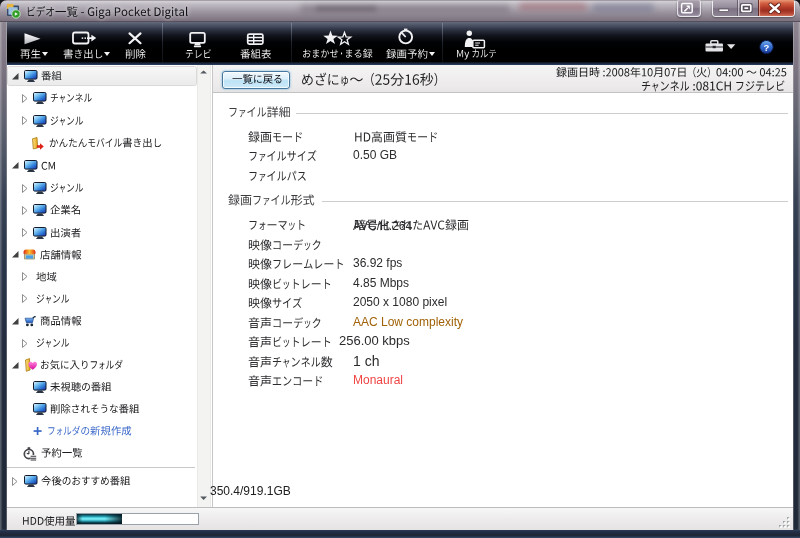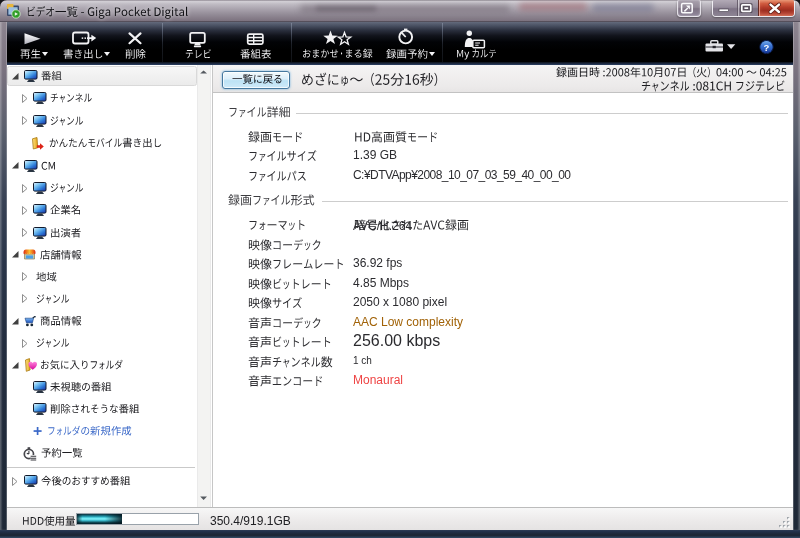--- a/index.html
+++ b/index.html
@@ -202,29 +202,28 @@
     </svg>
     <svg style="position:absolute;left:247px;top:372.0px;" width="78" height="18">
       <path transform="translate(1 13.4)" d="M1.3 -9H10.8V-8.2H1.3ZM0.7 -6.2H11.4V-5.4H0.7ZM2.9 -2.3H9.2V-1.6H2.9ZM2.9 -0.3H9.2V0.5H2.9ZM5.5 -10.1H6.4V-8.5H5.5ZM2.4 -4.3H9.7V0.9H8.8V-3.5H3.3V1H2.4ZM8.2 -8.2 9.2 -8Q9 -7.5 8.7 -7Q8.4 -6.5 8.2 -6.1L7.4 -6.3Q7.5 -6.6 7.7 -6.9Q7.8 -7.3 8 -7.6Q8.1 -7.9 8.2 -8.2ZM3 -8 3.9 -8.2Q4.1 -7.7 4.4 -7.2Q4.6 -6.7 4.6 -6.3L3.7 -6.1Q3.7 -6.5 3.5 -7Q3.3 -7.5 3 -8Z M12.8 -9.1H23.2V-8.3H12.8ZM13.6 -7.1H22.6V-6.3H13.6ZM14.4 -2.8H21.8V-2H14.4ZM14.4 -5.4H22.4V-1.4H21.5V-4.6H14.4ZM13.8 -5.4H14.7V-3.8Q14.7 -3.3 14.7 -2.6Q14.6 -2 14.4 -1.4Q14.2 -0.7 13.9 -0.1Q13.6 0.5 13 1Q13 0.9 12.8 0.8Q12.7 0.7 12.6 0.6Q12.5 0.5 12.3 0.4Q13 -0.2 13.3 -1Q13.6 -1.7 13.7 -2.4Q13.8 -3.2 13.8 -3.8ZM17.5 -10.1H18.4V-6.7H17.5ZM17.5 -5.1H18.4V-2.3H17.5Z M25.5 -8Q25.7 -8 25.9 -8Q26.2 -8 26.3 -8H31.8Q32.1 -8 32.3 -8Q32.5 -8 32.7 -8V-7Q32.5 -7 32.3 -7Q32.1 -7 31.8 -7H26.3Q26.2 -7 25.9 -7Q25.7 -7 25.5 -7ZM28.6 -1V-7.4H29.4V-1ZM24.8 -1.6Q25.1 -1.5 25.3 -1.5Q25.5 -1.5 25.7 -1.5H32.4Q32.6 -1.5 32.8 -1.5Q33 -1.5 33.2 -1.6V-0.5Q33 -0.5 32.8 -0.5Q32.5 -0.5 32.4 -0.5H25.7Q25.5 -0.5 25.3 -0.5Q25.1 -0.5 24.8 -0.5Z M36.4 -8.8Q36.6 -8.6 37 -8.3Q37.3 -7.9 37.7 -7.6Q38.1 -7.2 38.4 -6.9Q38.7 -6.6 38.9 -6.3L38.3 -5.6Q38.1 -5.8 37.8 -6.1Q37.5 -6.5 37.1 -6.8Q36.8 -7.2 36.4 -7.5Q36.1 -7.8 35.8 -8.1ZM35.5 -0.8Q36.4 -0.9 37.1 -1.2Q37.8 -1.5 38.5 -1.8Q39.1 -2.2 39.5 -2.5Q40.3 -3.1 41 -3.8Q41.6 -4.6 42.1 -5.4Q42.6 -6.2 42.9 -6.9L43.4 -5.9Q43 -5.2 42.5 -4.4Q42 -3.6 41.4 -2.9Q40.8 -2.2 40 -1.6Q39.5 -1.3 38.9 -0.9Q38.3 -0.5 37.6 -0.2Q36.9 0 36 0.2Z M45.9 -8.2Q46.1 -8.2 46.4 -8.2Q46.8 -8.2 47 -8.2H52Q52.1 -8.2 52.4 -8.2Q52.6 -8.2 52.7 -8.2Q52.7 -8 52.7 -7.7Q52.7 -7.5 52.7 -7.3V-1.1Q52.7 -0.7 52.7 -0.4Q52.7 -0 52.7 0.1H51.8Q51.8 -0 51.8 -0.3Q51.8 -0.6 51.8 -1V-7.2H47Q46.7 -7.2 46.4 -7.2Q46.1 -7.2 45.9 -7.2ZM45.8 -1.6Q46 -1.6 46.3 -1.6Q46.6 -1.5 46.9 -1.5H52.3V-0.6H46.9Q46.6 -0.6 46.3 -0.5Q46 -0.5 45.8 -0.5Z M55.4 -5.2Q55.5 -5.2 55.8 -5.2Q56 -5.2 56.3 -5.1Q56.6 -5.1 56.9 -5.1Q57.1 -5.1 57.4 -5.1Q57.8 -5.1 58.3 -5.1Q58.8 -5.1 59.4 -5.1Q59.9 -5.1 60.5 -5.1Q61 -5.1 61.5 -5.1Q62 -5.1 62.4 -5.1Q62.8 -5.1 63 -5.1Q63.4 -5.1 63.7 -5.2Q64 -5.2 64.1 -5.2V-4Q64 -4 63.7 -4.1Q63.3 -4.1 63 -4.1Q62.8 -4.1 62.4 -4.1Q62 -4.1 61.5 -4.1Q61 -4.1 60.5 -4.1Q59.9 -4.1 59.4 -4.1Q58.8 -4.1 58.3 -4.1Q57.8 -4.1 57.5 -4.1Q57.1 -4.1 56.9 -4.1Q56.4 -4.1 56 -4.1Q55.6 -4 55.4 -4Z M71.9 -8.6Q72 -8.4 72.2 -8.1Q72.4 -7.8 72.5 -7.5Q72.7 -7.1 72.8 -6.8L72.2 -6.5Q72.1 -6.8 72 -7.1Q71.8 -7.5 71.7 -7.8Q71.5 -8.1 71.3 -8.3ZM73.1 -9.2Q73.2 -9 73.4 -8.7Q73.6 -8.4 73.8 -8.1Q73.9 -7.7 74.1 -7.5L73.5 -7.1Q73.4 -7.4 73.2 -7.8Q73.1 -8.1 72.9 -8.4Q72.7 -8.7 72.6 -8.9ZM68.4 -0.9Q68.4 -1.1 68.4 -1.6Q68.4 -2.1 68.4 -2.8Q68.4 -3.5 68.4 -4.3Q68.4 -5 68.4 -5.8Q68.4 -6.5 68.4 -7.1Q68.4 -7.6 68.4 -7.9Q68.4 -8.1 68.3 -8.5Q68.3 -8.9 68.3 -9.1H69.3Q69.2 -8.9 69.2 -8.5Q69.2 -8.2 69.2 -7.9Q69.2 -7.4 69.2 -6.8Q69.2 -6.1 69.2 -5.4Q69.2 -4.6 69.2 -3.9Q69.2 -3.2 69.2 -2.5Q69.2 -1.9 69.2 -1.5Q69.2 -1 69.2 -0.9Q69.2 -0.7 69.2 -0.5Q69.2 -0.2 69.2 0.1Q69.3 0.3 69.3 0.5H68.3Q68.3 0.2 68.3 -0.2Q68.4 -0.6 68.4 -0.9ZM69 -6Q69.5 -5.8 70.1 -5.6Q70.7 -5.3 71.3 -5Q72 -4.8 72.5 -4.5Q73.1 -4.2 73.5 -3.9L73.2 -2.9Q72.7 -3.2 72.2 -3.5Q71.6 -3.8 71.1 -4.1Q70.5 -4.3 70 -4.5Q69.4 -4.8 69 -4.9Z" fill="#2b2b2f"></path>
     </svg>
     <svg style="position:absolute;left:353px;top:127.5px;" width="87" height="18">
       <path transform="translate(1 13.4)" d="M1.2 0V-8.8H2.3V-5.1H6.4V-8.8H7.5V0H6.4V-4.1H2.3V0Z M9.9 0V-8.8H12.1Q13.5 -8.8 14.4 -8.3Q15.3 -7.8 15.8 -6.8Q16.3 -5.8 16.3 -4.4Q16.3 -3 15.8 -2Q15.3 -1 14.4 -0.5Q13.5 0 12.2 0ZM11 -0.9H12Q13.1 -0.9 13.8 -1.3Q14.5 -1.7 14.8 -2.5Q15.1 -3.3 15.1 -4.4Q15.1 -5.6 14.8 -6.3Q14.5 -7.1 13.8 -7.5Q13.1 -7.9 12 -7.9H11Z M17.8 -8.9H28.2V-8.2H17.8ZM22.5 -10.1H23.4V-8.6H22.5ZM18.3 -4.2H27.2V-3.5H19.2V1H18.3ZM26.8 -4.2H27.7V-0.1Q27.7 0.3 27.6 0.5Q27.5 0.7 27.3 0.8Q27 0.9 26.5 0.9Q26 0.9 25.2 0.9Q25.2 0.7 25.1 0.5Q25 0.3 24.9 0.1Q25.5 0.1 26 0.1Q26.4 0.1 26.6 0.1Q26.7 0.1 26.8 0Q26.8 -0 26.8 -0.1ZM20.7 -2.7H21.5V0.5H20.7ZM21.1 -2.7H25.3V-0.2H21.1V-0.8H24.5V-2H21.1ZM20.6 -6.8V-5.7H25.3V-6.8ZM19.8 -7.5H26.2V-5H19.8Z M30.5 -0.7H39.4V0.2H30.5ZM29.7 -9.3H40.3V-8.4H29.7ZM30 -7.2H30.9V1H30ZM39.1 -7.2H40V0.9H39.1ZM34.5 -9H35.4V-6.7H34.5ZM34.5 -6.8H35.3V-2H34.5ZM32.8 -4.1V-2.5H37.1V-4.1ZM32.8 -6.3V-4.8H37.1V-6.3ZM32.1 -7.1H37.9V-1.7H32.1Z M46 -10.1 46.6 -9.5Q46.1 -9.4 45.5 -9.2Q44.9 -9.1 44.2 -9.1Q43.6 -9 43 -8.9Q42.9 -9.1 42.9 -9.2Q42.8 -9.4 42.7 -9.5Q43.3 -9.6 43.9 -9.7Q44.5 -9.7 45.1 -9.8Q45.6 -9.9 46 -10.1ZM51.2 -10 51.8 -9.5Q51.2 -9.3 50.6 -9.2Q49.9 -9.1 49.2 -9Q48.5 -9 47.9 -8.9Q47.8 -9.1 47.8 -9.2Q47.7 -9.4 47.7 -9.5Q48.3 -9.6 48.9 -9.6Q49.6 -9.7 50.2 -9.8Q50.8 -9.9 51.2 -10ZM42.5 -9.8 43.5 -9.5Q43.5 -9.3 43.3 -9.3V-8.5Q43.3 -8.1 43.2 -7.6Q43.1 -7 42.9 -6.5Q42.6 -5.9 42.1 -5.5Q42.1 -5.6 41.9 -5.7Q41.8 -5.8 41.7 -5.9Q41.6 -6 41.5 -6Q41.9 -6.4 42.1 -6.9Q42.4 -7.3 42.4 -7.7Q42.5 -8.2 42.5 -8.6ZM47.4 -9.7 48.5 -9.5Q48.4 -9.3 48.2 -9.3V-8.6Q48.2 -8.2 48.1 -7.8Q48 -7.3 47.7 -6.8Q47.4 -6.4 46.8 -6Q46.8 -6.1 46.7 -6.2Q46.6 -6.3 46.5 -6.4Q46.4 -6.5 46.3 -6.6Q46.8 -6.9 47 -7.2Q47.2 -7.6 47.3 -8Q47.4 -8.3 47.4 -8.7ZM42.9 -8.3H46.9V-7.6H42.9ZM47.8 -8.3H52.4V-7.6H47.8ZM44.7 -8.1H45.5V-6.1H44.7ZM49.7 -8.1H50.6V-6.1H49.7ZM44 -3.9V-3H50.1V-3.9ZM44 -2.4V-1.6H50.1V-2.4ZM44 -5.3V-4.5H50.1V-5.3ZM43.1 -5.9H51V-1H43.1ZM48 -0.3 48.7 -0.8Q49.4 -0.6 50.1 -0.4Q50.7 -0.1 51.3 0.1Q51.9 0.3 52.4 0.5L51.4 1Q51 0.8 50.4 0.6Q49.9 0.3 49.3 0.1Q48.6 -0.1 48 -0.3ZM45.2 -0.8 46 -0.5Q45.5 -0.2 44.9 0.1Q44.2 0.4 43.6 0.6Q42.9 0.8 42.3 1Q42.2 0.9 42.1 0.8Q42 0.6 41.9 0.5Q41.7 0.4 41.6 0.3Q42.2 0.2 42.9 0Q43.5 -0.2 44.1 -0.4Q44.7 -0.6 45.2 -0.8Z M54.8 -8.5Q55 -8.5 55.2 -8.5Q55.5 -8.5 55.7 -8.5Q55.9 -8.5 56.3 -8.5Q56.6 -8.5 57.1 -8.5Q57.6 -8.5 58.1 -8.5Q58.6 -8.5 59.1 -8.5Q59.6 -8.5 60 -8.5Q60.3 -8.5 60.5 -8.5Q60.8 -8.5 61 -8.5Q61.2 -8.5 61.3 -8.5V-7.6Q61.2 -7.6 61 -7.6Q60.8 -7.6 60.5 -7.6Q60.3 -7.6 59.9 -7.6Q59.6 -7.6 59.1 -7.6Q58.6 -7.6 58 -7.6Q57.5 -7.6 57 -7.6Q56.5 -7.6 56.2 -7.6Q55.8 -7.6 55.7 -7.6Q55.5 -7.6 55.2 -7.6Q55 -7.6 54.8 -7.6ZM57.9 -4.7Q57.9 -4.3 57.9 -3.9Q57.9 -3.5 57.9 -3Q57.9 -2.6 57.9 -2.3Q57.9 -1.9 57.9 -1.7Q57.9 -1.3 58.2 -1Q58.5 -0.8 59.2 -0.8Q59.9 -0.8 60.5 -0.8Q61.2 -0.9 61.8 -0.9L61.8 0.1Q61.4 0.1 60.9 0.1Q60.5 0.1 60 0.2Q59.5 0.2 59.1 0.2Q58.3 0.2 57.9 -0Q57.4 -0.2 57.2 -0.6Q57.1 -1 57.1 -1.4Q57.1 -1.8 57.1 -2.2Q57.1 -2.6 57.1 -3Q57.1 -3.5 57.1 -3.9Q57.1 -4.3 57.1 -4.7Q57.1 -4.8 57.1 -5.2Q57.1 -5.5 57.1 -5.9Q57.1 -6.3 57.1 -6.7Q57.1 -7.1 57.1 -7.4Q57.1 -7.7 57.1 -7.9L57.9 -7.9Q57.9 -7.7 57.9 -7.4Q57.9 -7 57.9 -6.6Q57.9 -6.2 57.9 -5.8Q57.9 -5.4 57.9 -5.1Q57.9 -4.8 57.9 -4.7ZM54.1 -5.1Q54.4 -5.1 54.6 -5.1Q54.9 -5.1 55.1 -5.1Q55.2 -5.1 55.6 -5.1Q56 -5.1 56.5 -5.1Q57 -5.1 57.6 -5.1Q58.2 -5.1 58.8 -5.1Q59.4 -5.1 59.9 -5.1Q60.4 -5.1 60.8 -5.1Q61.1 -5.1 61.3 -5.1Q61.4 -5.1 61.5 -5.1Q61.7 -5.1 61.9 -5.1Q62 -5.1 62.1 -5.1L62.1 -4.1Q62 -4.1 61.7 -4.1Q61.5 -4.1 61.3 -4.1Q61.2 -4.1 60.8 -4.1Q60.4 -4.1 59.9 -4.1Q59.4 -4.1 58.8 -4.1Q58.2 -4.1 57.6 -4.1Q57 -4.1 56.5 -4.1Q56 -4.1 55.6 -4.1Q55.2 -4.1 55.1 -4.1Q54.9 -4.1 54.6 -4.1Q54.4 -4.1 54.1 -4.1Z M64.2 -5.2Q64.4 -5.2 64.6 -5.2Q64.8 -5.2 65.1 -5.1Q65.4 -5.1 65.7 -5.1Q65.9 -5.1 66.3 -5.1Q66.6 -5.1 67.1 -5.1Q67.6 -5.1 68.2 -5.1Q68.7 -5.1 69.3 -5.1Q69.9 -5.1 70.4 -5.1Q70.9 -5.1 71.2 -5.1Q71.6 -5.1 71.8 -5.1Q72.2 -5.1 72.5 -5.2Q72.8 -5.2 73 -5.2V-4Q72.8 -4 72.5 -4.1Q72.2 -4.1 71.8 -4.1Q71.6 -4.1 71.2 -4.1Q70.9 -4.1 70.4 -4.1Q69.9 -4.1 69.3 -4.1Q68.8 -4.1 68.2 -4.1Q67.6 -4.1 67.1 -4.1Q66.6 -4.1 66.3 -4.1Q65.9 -4.1 65.7 -4.1Q65.3 -4.1 64.9 -4.1Q64.4 -4 64.2 -4Z M80.7 -8.6Q80.8 -8.4 81 -8.1Q81.2 -7.8 81.4 -7.5Q81.5 -7.1 81.6 -6.8L81.1 -6.5Q80.9 -6.8 80.8 -7.1Q80.6 -7.5 80.5 -7.8Q80.3 -8.1 80.2 -8.3ZM81.9 -9.2Q82.1 -9 82.2 -8.7Q82.4 -8.4 82.6 -8.1Q82.8 -7.7 82.9 -7.5L82.3 -7.1Q82.2 -7.4 82 -7.8Q81.9 -8.1 81.7 -8.4Q81.6 -8.7 81.4 -8.9ZM77.2 -0.9Q77.2 -1.1 77.2 -1.6Q77.2 -2.1 77.2 -2.8Q77.2 -3.5 77.2 -4.3Q77.2 -5 77.2 -5.8Q77.2 -6.5 77.2 -7.1Q77.2 -7.6 77.2 -7.9Q77.2 -8.1 77.2 -8.5Q77.1 -8.9 77.1 -9.1H78.1Q78.1 -8.9 78 -8.5Q78 -8.2 78 -7.9Q78 -7.4 78 -6.8Q78 -6.1 78 -5.4Q78 -4.6 78 -3.9Q78 -3.2 78 -2.5Q78 -1.9 78 -1.5Q78 -1 78 -0.9Q78 -0.7 78 -0.5Q78 -0.2 78.1 0.1Q78.1 0.3 78.1 0.5H77.1Q77.1 0.2 77.2 -0.2Q77.2 -0.6 77.2 -0.9ZM77.8 -6Q78.3 -5.8 78.9 -5.6Q79.5 -5.3 80.2 -5Q80.8 -4.8 81.3 -4.5Q81.9 -4.2 82.3 -3.9L82 -2.9Q81.5 -3.2 81 -3.5Q80.5 -3.8 79.9 -4.1Q79.3 -4.3 78.8 -4.5Q78.3 -4.8 77.8 -4.9Z" fill="#2b2b2f"></path>
     </svg>
     <svg style="position:absolute;left:353px;top:216.0px;" width="117" height="18">
       <path transform="translate(1 13.4)" d="M4.7 -8.9H11.4V-8.1H4.7ZM4.4 -6H11.6V-5.2H4.4ZM5.9 -2.3H10.2V-1.6H5.9ZM5.9 -0.3H10.3V0.4H5.9ZM7.6 -10H8.4V-8.5H7.6ZM5.8 -7.9 6.5 -8Q6.7 -7.6 6.9 -7.1Q7.1 -6.6 7.2 -6.3L6.3 -6.1Q6.3 -6.4 6.1 -6.9Q6 -7.4 5.8 -7.9ZM9.5 -8 10.4 -7.9Q10.2 -7.4 10 -6.9Q9.8 -6.4 9.7 -6.1L8.9 -6.2Q9 -6.5 9.1 -6.8Q9.2 -7.1 9.3 -7.4Q9.5 -7.8 9.5 -8ZM5.4 -4.2H10.8V0.9H9.9V-3.5H6.2V0.9H5.4ZM1.3 -9.3H4.2V-1.4H1.3V-2.2H3.4V-8.5H1.3ZM1.4 -5.8H3.8V-5H1.4ZM0.9 -9.3H1.7V-0.4H0.9Z M15.1 -8.8V-6.9H21V-8.8ZM14.2 -9.6H21.9V-6.1H14.2ZM12.6 -5.1H23.4V-4.3H12.6ZM15.1 -3.2H21.3V-2.4H15.1ZM20.9 -3.2H21.9Q21.9 -3.2 21.9 -3.2Q21.9 -3.1 21.9 -3Q21.9 -2.9 21.9 -2.8Q21.7 -1.8 21.5 -1.1Q21.4 -0.4 21.2 0Q21 0.4 20.8 0.6Q20.6 0.8 20.4 0.9Q20.1 1 19.8 1Q19.5 1 18.9 1Q18.3 1 17.7 0.9Q17.7 0.7 17.6 0.5Q17.5 0.2 17.4 0.1Q17.8 0.1 18.2 0.1Q18.7 0.1 19 0.1Q19.3 0.2 19.5 0.2Q19.7 0.2 19.8 0.1Q19.9 0.1 20 0Q20.2 -0.1 20.4 -0.5Q20.5 -0.8 20.7 -1.5Q20.8 -2.1 20.9 -3.1ZM15.4 -4.9 16.3 -4.8Q16.2 -4.2 16 -3.7Q15.8 -3.1 15.6 -2.5Q15.4 -2 15.2 -1.6L14.3 -1.7Q14.4 -2.2 14.6 -2.7Q14.8 -3.2 15 -3.8Q15.2 -4.4 15.4 -4.9Z M29.8 -9.8H30.7V-0.9Q30.7 -0.5 30.8 -0.4Q30.9 -0.2 31 -0.1Q31.2 -0.1 31.5 -0.1Q31.7 -0.1 32 -0.1Q32.3 -0.1 32.7 -0.1Q33.1 -0.1 33.4 -0.1Q33.8 -0.1 33.9 -0.1Q34.2 -0.1 34.4 -0.2Q34.6 -0.4 34.6 -0.9Q34.7 -1.4 34.8 -2.3Q34.9 -2.1 35.2 -2Q35.4 -1.9 35.6 -1.9Q35.5 -0.9 35.4 -0.3Q35.2 0.3 34.9 0.5Q34.6 0.8 34 0.8Q33.9 0.8 33.6 0.8Q33.4 0.8 33 0.8Q32.7 0.8 32.4 0.8Q32.1 0.8 31.8 0.8Q31.6 0.8 31.5 0.8Q30.8 0.8 30.5 0.6Q30.1 0.5 30 0.1Q29.8 -0.2 29.8 -0.9ZM34.3 -7.8 35 -7Q34.4 -6.5 33.6 -6Q32.9 -5.6 32.1 -5.1Q31.2 -4.6 30.4 -4.2Q30.4 -4.4 30.3 -4.6Q30.2 -4.8 30.1 -4.9Q30.8 -5.3 31.6 -5.8Q32.4 -6.3 33.1 -6.8Q33.8 -7.3 34.3 -7.8ZM27.8 -9.9 28.6 -9.6Q28.2 -8.6 27.6 -7.5Q27 -6.5 26.3 -5.7Q25.5 -4.8 24.8 -4.1Q24.8 -4.2 24.7 -4.4Q24.6 -4.6 24.4 -4.7Q24.3 -4.9 24.2 -5Q24.9 -5.6 25.6 -6.4Q26.3 -7.1 26.8 -8Q27.4 -8.9 27.8 -9.9ZM26.4 -6.8 27.3 -7.6 27.3 -7.6V0.9H26.4Z M41.8 -8.5Q41.7 -8.7 41.7 -9Q41.6 -9.2 41.5 -9.4L42.4 -9.6Q42.5 -9.2 42.6 -8.8Q42.7 -8.4 42.8 -7.9Q43 -7.5 43.1 -7.1Q43.4 -6.3 43.7 -5.5Q44.1 -4.7 44.5 -4.2Q44.6 -4 44.7 -3.9Q44.8 -3.7 45 -3.6L44.5 -2.9Q44.3 -3 44 -3Q43.7 -3 43.3 -3.1Q42.9 -3.1 42.5 -3.2Q42.1 -3.2 41.8 -3.2L41.9 -4Q42.2 -4 42.6 -4Q42.9 -3.9 43.2 -3.9Q43.5 -3.9 43.7 -3.9Q43.5 -4.2 43.2 -4.7Q43 -5.2 42.7 -5.8Q42.5 -6.3 42.3 -6.9Q42.1 -7.4 42 -7.8Q41.9 -8.2 41.8 -8.5ZM37.7 -7.6Q38.7 -7.5 39.5 -7.4Q40.4 -7.4 41.2 -7.4Q42 -7.4 42.6 -7.5Q43 -7.5 43.5 -7.6Q44 -7.7 44.5 -7.8Q45 -8 45.4 -8.1L45.5 -7.2Q45.1 -7 44.7 -6.9Q44.2 -6.8 43.7 -6.8Q43.3 -6.7 42.9 -6.6Q41.8 -6.5 40.5 -6.5Q39.2 -6.5 37.8 -6.6ZM39.4 -3.7Q39.2 -3.3 39.1 -2.9Q38.9 -2.5 38.9 -2.1Q38.9 -1.2 39.6 -0.8Q40.3 -0.4 41.5 -0.4Q42.4 -0.4 43.1 -0.5Q43.8 -0.6 44.4 -0.7L44.3 0.2Q43.8 0.3 43.1 0.4Q42.4 0.5 41.5 0.5Q40.4 0.5 39.7 0.2Q38.9 -0.1 38.5 -0.6Q38.1 -1.2 38.1 -2Q38.1 -2.5 38.2 -2.9Q38.3 -3.4 38.6 -4Z M57.8 -0.9Q57.4 -0.4 56.8 -0.2Q56.3 0.1 55.8 0.1Q55.2 0.1 54.9 -0.3Q54.5 -0.7 54.5 -1.4Q54.5 -1.9 54.6 -2.5Q54.7 -3.1 54.7 -3.7Q54.8 -4.3 54.9 -4.9Q55 -5.5 55 -5.9Q55 -6.4 54.7 -6.7Q54.5 -6.9 54.1 -6.9Q53.7 -6.9 53.2 -6.6Q52.7 -6.4 52.2 -6Q51.7 -5.6 51.3 -5.1Q50.8 -4.6 50.4 -4L50.4 -5.2Q50.6 -5.5 50.9 -5.8Q51.3 -6.1 51.7 -6.5Q52.1 -6.8 52.5 -7.1Q53 -7.4 53.4 -7.6Q53.9 -7.8 54.3 -7.8Q54.8 -7.8 55.1 -7.6Q55.5 -7.4 55.7 -7Q55.8 -6.7 55.8 -6.2Q55.8 -5.7 55.8 -5.1Q55.7 -4.6 55.6 -3.9Q55.5 -3.3 55.5 -2.7Q55.4 -2.1 55.4 -1.7Q55.4 -1.4 55.5 -1.2Q55.7 -0.9 56 -0.9Q56.4 -0.9 56.8 -1.2Q57.2 -1.5 57.7 -1.9ZM50.4 -6.7Q50.2 -6.6 50 -6.6Q49.7 -6.6 49.4 -6.5Q49 -6.5 48.7 -6.4Q48.3 -6.4 48 -6.3L47.9 -7.3Q48.1 -7.3 48.3 -7.3Q48.4 -7.3 48.6 -7.3Q48.9 -7.3 49.2 -7.4Q49.5 -7.4 49.9 -7.4Q50.3 -7.5 50.6 -7.6Q50.9 -7.6 51.1 -7.7L51.4 -7.3Q51.3 -7.1 51.2 -6.9Q51.1 -6.7 51 -6.5Q50.9 -6.3 50.8 -6.1L50.4 -4.5Q50.2 -4.2 50 -3.7Q49.7 -3.3 49.4 -2.8Q49.1 -2.3 48.8 -1.8Q48.5 -1.4 48.2 -1L47.6 -1.8Q47.8 -2.1 48.1 -2.5Q48.4 -2.9 48.7 -3.3Q49 -3.8 49.3 -4.3Q49.6 -4.7 49.9 -5.1Q50.1 -5.5 50.2 -5.7L50.3 -6.3ZM50.3 -8.6Q50.3 -8.8 50.3 -9.1Q50.3 -9.3 50.2 -9.5L51.3 -9.5Q51.2 -9.3 51.2 -8.7Q51.1 -8.2 51 -7.5Q51 -6.8 50.9 -6.1Q50.9 -5.3 50.8 -4.6Q50.8 -3.8 50.8 -3.2Q50.8 -2.6 50.8 -2.2Q50.8 -1.7 50.8 -1.3Q50.8 -0.8 50.8 -0.3Q50.8 -0.1 50.9 0.1Q50.9 0.3 50.9 0.5H49.9Q49.9 0.3 50 0.1Q50 -0.1 50 -0.2Q50 -0.8 50 -1.3Q50 -1.7 50 -2.2Q50 -2.7 50 -3.3Q50 -3.6 50 -4.1Q50 -4.5 50.1 -5.1Q50.1 -5.6 50.1 -6.2Q50.2 -6.8 50.2 -7.3Q50.2 -7.8 50.3 -8.2Q50.3 -8.5 50.3 -8.6Z M63 -9.4Q62.9 -9.2 62.9 -9Q62.8 -8.7 62.8 -8.5Q62.7 -8.1 62.6 -7.5Q62.5 -6.9 62.4 -6.3Q62.2 -5.7 62.1 -5.1Q61.9 -4.4 61.7 -3.7Q61.5 -2.9 61.3 -2.2Q61 -1.4 60.8 -0.7Q60.6 -0.1 60.4 0.4L59.4 0.1Q59.6 -0.4 59.9 -1Q60.2 -1.7 60.4 -2.4Q60.7 -3.2 60.9 -3.9Q61.1 -4.7 61.2 -5.3Q61.3 -5.7 61.4 -6.2Q61.5 -6.7 61.6 -7.1Q61.7 -7.5 61.8 -7.9Q61.8 -8.3 61.9 -8.5Q61.9 -8.8 61.9 -9.1Q61.9 -9.4 61.9 -9.5ZM60.5 -7.4Q61.1 -7.4 61.8 -7.5Q62.6 -7.6 63.3 -7.7Q64 -7.8 64.7 -8V-7.1Q64 -6.9 63.3 -6.8Q62.5 -6.7 61.8 -6.6Q61.1 -6.5 60.5 -6.5Q60.1 -6.5 59.8 -6.6Q59.5 -6.6 59.2 -6.6L59.2 -7.5Q59.6 -7.5 59.9 -7.5Q60.2 -7.4 60.5 -7.4ZM64 -5.8Q64.5 -5.8 65 -5.9Q65.5 -5.9 66 -5.9Q66.5 -5.9 67 -5.9Q67.5 -5.8 67.9 -5.8L67.9 -4.9Q67.5 -4.9 67 -5Q66.5 -5 66.1 -5Q65.5 -5 65 -5Q64.5 -5 64 -4.9ZM64.2 -2.9Q64.2 -2.6 64.1 -2.3Q64.1 -2 64.1 -1.8Q64.1 -1.6 64.2 -1.4Q64.2 -1.2 64.4 -1Q64.6 -0.9 65 -0.8Q65.4 -0.7 65.9 -0.7Q66.5 -0.7 67 -0.7Q67.6 -0.8 68.1 -0.9L68.1 0.1Q67.6 0.1 67.1 0.2Q66.5 0.2 65.9 0.2Q64.6 0.2 63.9 -0.2Q63.2 -0.7 63.2 -1.5Q63.2 -1.9 63.3 -2.2Q63.3 -2.6 63.4 -3Z M69.2 0 72.1 -8.8H73.4L76.4 0H75.2L73.7 -4.9Q73.4 -5.7 73.2 -6.4Q73 -7.1 72.8 -7.9H72.7Q72.5 -7.1 72.3 -6.4Q72.1 -5.7 71.8 -4.9L70.3 0ZM70.7 -2.7V-3.6H74.8V-2.7Z M79.2 0 76.4 -8.8H77.6L79 -4Q79.2 -3.3 79.4 -2.6Q79.6 -1.9 79.9 -1.1H79.9Q80.2 -1.9 80.3 -2.6Q80.5 -3.3 80.8 -4L82.2 -8.8H83.3L80.5 0Z M87.8 0.2Q87 0.2 86.3 -0.1Q85.6 -0.5 85.1 -1Q84.6 -1.6 84.3 -2.5Q84 -3.3 84 -4.4Q84 -5.5 84.3 -6.3Q84.6 -7.1 85.1 -7.7Q85.6 -8.3 86.4 -8.6Q87.1 -9 87.9 -9Q88.7 -9 89.3 -8.6Q89.9 -8.3 90.3 -7.9L89.7 -7.2Q89.4 -7.5 88.9 -7.8Q88.5 -8 87.9 -8Q87.1 -8 86.5 -7.6Q85.8 -7.1 85.5 -6.3Q85.2 -5.5 85.2 -4.4Q85.2 -3.3 85.5 -2.5Q85.8 -1.7 86.4 -1.3Q87.1 -0.8 87.9 -0.8Q88.5 -0.8 89 -1.1Q89.5 -1.3 89.9 -1.8L90.5 -1.1Q90 -0.5 89.4 -0.2Q88.7 0.2 87.8 0.2Z M101.7 -4.8 102.4 -4.4Q102 -3.9 101.6 -3.5Q101.2 -3 100.9 -2.7L100.3 -3.1Q100.5 -3.3 100.8 -3.6Q101 -3.9 101.3 -4.2Q101.5 -4.6 101.7 -4.8ZM96.3 -4.2 96.9 -4.6Q97.3 -4.3 97.7 -3.8Q98.1 -3.4 98.3 -3L97.6 -2.6Q97.4 -2.9 97.1 -3.4Q96.7 -3.9 96.3 -4.2ZM96.7 -9.6H101.5V-5.6H100.7V-8.8H96.7ZM96.9 -7.8H101.1V-7.1H96.9ZM96.1 -6H102.5V-5.2H96.1ZM98.8 -5.7H99.6V0Q99.6 0.3 99.5 0.5Q99.5 0.7 99.2 0.8Q99 0.9 98.7 0.9Q98.3 1 97.8 1Q97.8 0.8 97.8 0.6Q97.7 0.3 97.6 0.2Q97.9 0.2 98.2 0.2Q98.5 0.2 98.6 0.2Q98.7 0.2 98.7 0.1Q98.8 0.1 98.8 -0ZM95.8 -0.6Q96.3 -0.9 96.9 -1.3Q97.6 -1.8 98.3 -2.2L98.5 -1.5Q98 -1.1 97.4 -0.7Q96.8 -0.2 96.2 0.1ZM99.6 -5.1Q99.7 -4.5 100 -3.9Q100.2 -3.2 100.6 -2.6Q101 -1.9 101.5 -1.4Q102 -0.9 102.7 -0.5Q102.6 -0.4 102.5 -0.3Q102.4 -0.2 102.3 -0Q102.2 0.1 102.1 0.2Q101.4 -0.2 100.9 -0.8Q100.4 -1.3 100 -2Q99.7 -2.7 99.4 -3.3Q99.2 -4 99.1 -4.5ZM92.3 -7.1H95.7V-6.3H92.3ZM91.6 -5.1H96V-4.3H91.6ZM91.9 -3.5 92.5 -3.6Q92.7 -3.1 92.8 -2.4Q93 -1.8 93 -1.4L92.3 -1.2Q92.3 -1.7 92.2 -2.3Q92.1 -2.9 91.9 -3.5ZM91.5 -0.2Q92.1 -0.3 92.8 -0.5Q93.5 -0.6 94.3 -0.8Q95.2 -0.9 96 -1.1L96 -0.3Q94.9 -0.1 93.7 0.2Q92.6 0.4 91.7 0.6ZM95.2 -3.7 95.9 -3.6Q95.8 -3 95.6 -2.4Q95.5 -1.8 95.3 -1.4L94.7 -1.6Q94.8 -1.9 94.9 -2.2Q95 -2.6 95.1 -3Q95.2 -3.4 95.2 -3.7ZM93.5 -6.8H94.3V-0.3L93.5 -0.2ZM93.5 -10.1H93.9V-9.9H94.2V-9.7Q93.9 -9 93.3 -8.1Q92.7 -7.2 91.8 -6.4Q91.7 -6.5 91.6 -6.6Q91.5 -6.7 91.4 -6.8Q91.3 -6.9 91.2 -7Q91.8 -7.4 92.2 -8Q92.6 -8.5 92.9 -9.1Q93.3 -9.6 93.5 -10.1ZM93.6 -10.1H94.3Q94.6 -9.8 95 -9.4Q95.4 -9 95.7 -8.6Q96.1 -8.2 96.3 -7.9L95.7 -7.2Q95.5 -7.5 95.2 -7.9Q94.9 -8.3 94.5 -8.7Q94.1 -9.1 93.8 -9.4H93.6Z M104.5 -0.7H113.4V0.2H104.5ZM103.7 -9.3H114.3V-8.4H103.7ZM104 -7.2H104.9V1H104ZM113.1 -7.2H113.9V0.9H113.1ZM108.5 -9H109.4V-6.7H108.5ZM108.5 -6.8H109.3V-2H108.5ZM106.8 -4.1V-2.5H111V-4.1ZM106.8 -6.3V-4.8H111V-6.3ZM106 -7.1H111.8V-1.7H106Z" fill="#2b2b2f"></path>
     </svg>
-    <div class="abs" style="left:353px;top:149.4px;font-size:12px;line-height:12px;color:#2b2b2f;white-space:pre">1.39 GB</div>
-    <div class="abs" style="left:353px;top:168.9px;font-size:12px;line-height:12px;color:#2b2b2f;letter-spacing:-0.55px;white-space:pre">C:¥DTVApp¥2008_10_07_03_59_40_00_00</div>
+    <div class="abs" style="left:353px;top:149.4px;font-size:12px;line-height:12px;color:#2b2b2f;white-space:pre">0.50 GB</div>
     <div class="abs" style="left:353px;top:220px;font-size:12px;line-height:12px;color:#2b2b2f;white-space:pre">AVC/H.264</div>
     <div class="abs" style="left:353px;top:257.4px;font-size:12px;line-height:12px;color:#2b2b2f;white-space:pre">36.92 fps</div>
     <div class="abs" style="left:353px;top:276.9px;font-size:12px;line-height:12px;color:#2b2b2f;white-space:pre">4.85 Mbps</div>
     <div class="abs" style="left:353px;top:296.4px;font-size:12px;line-height:12px;color:#2b2b2f;white-space:pre">2050 x 1080 pixel</div>
     <div class="abs" style="left:353px;top:315.9px;font-size:12px;line-height:12px;color:#a16207;white-space:pre">AAC Low complexity</div>
-    <div class="abs" style="left:353px;top:335.4px;font-size:16px;line-height:12px;color:#2b2b2f;white-space:pre">256.00 kbps</div>
-    <div class="abs" style="left:353px;top:354.9px;font-size:10px;line-height:12px;color:#2b2b2f;white-space:pre">1 ch</div>
+    <div class="abs" style="left:339px;top:335.4px;font-size:13px;line-height:12px;color:#2b2b2f;white-space:pre">256.00 kbps</div>
+    <div class="abs" style="left:353px;top:354.9px;font-size:14px;line-height:12px;color:#2b2b2f;white-space:pre">1 ch</div>
     <div class="abs" style="left:353px;top:374.4px;font-size:12px;line-height:12px;color:#ef4444;white-space:pre">Monaural</div>
     <svg width="0" height="0" style="position:absolute">
       <defs>
 <linearGradient id="mg" x1="0" y1="0" x2="1" y2="1">
  <stop offset="0" stop-color="#eaf9ff"></stop>
           <stop offset="0.35" stop-color="#74c0f2"></stop>
  <stop offset="0.65" stop-color="#2e7cd8"></stop>
           <stop offset="1" stop-color="#1c2ca0"></stop>
         </linearGradient>
 <linearGradient id="cartg" x1="0" y1="0" x2="0" y2="1">
@@ -428,21 +427,21 @@
     <div class="abs" style="left:0px;top:507px;width:800px;height:23px;border-top:1px solid #bcbcbc;
 background:linear-gradient(#f7f7f7,#eceaea 55%,#e4e2e2)"></div>
     <svg style="position:absolute;left:21px;top:513.1px;" width="64" height="16">
       <path transform="translate(1 11.8)" d="M1.1 0V-7.7H2V-4.5H5.6V-7.7H6.6V0H5.6V-3.6H2V0Z M8.7 0V-7.7H10.6Q11.8 -7.7 12.6 -7.3Q13.4 -6.8 13.8 -6Q14.2 -5.1 14.2 -3.9Q14.2 -2.7 13.8 -1.8Q13.4 -0.9 12.6 -0.5Q11.8 0 10.7 0ZM9.7 -0.8H10.5Q11.4 -0.8 12 -1.2Q12.7 -1.5 13 -2.2Q13.2 -2.9 13.2 -3.9Q13.2 -4.9 13 -5.5Q12.7 -6.2 12 -6.6Q11.4 -6.9 10.5 -6.9H9.7Z M15.9 0V-7.7H17.8Q19 -7.7 19.8 -7.3Q20.6 -6.8 21.1 -6Q21.5 -5.1 21.5 -3.9Q21.5 -2.7 21.1 -1.8Q20.6 -0.9 19.8 -0.5Q19 0 17.9 0ZM16.9 -0.8H17.8Q18.7 -0.8 19.3 -1.2Q19.9 -1.5 20.2 -2.2Q20.5 -2.9 20.5 -3.9Q20.5 -4.9 20.2 -5.5Q19.9 -6.2 19.3 -6.6Q18.7 -6.9 17.8 -6.9H16.9Z M25.4 -7.7H32.2V-6.9H25.4ZM26.5 -5.2V-3.7H31.1V-5.2ZM25.8 -5.9H31.8V-3H25.8ZM26.4 -2.8Q26.9 -2 27.8 -1.4Q28.6 -0.8 29.8 -0.4Q30.9 -0 32.3 0.1Q32.2 0.2 32.1 0.4Q32 0.5 31.9 0.6Q31.9 0.7 31.8 0.9Q30.4 0.7 29.3 0.2Q28.1 -0.2 27.2 -0.9Q26.3 -1.6 25.8 -2.6ZM28.4 -8.8H29.1V-4.1Q29.1 -3.5 29.1 -2.9Q29 -2.3 28.8 -1.8Q28.6 -1.2 28.2 -0.7Q27.8 -0.2 27.2 0.2Q26.5 0.6 25.5 0.9Q25.5 0.8 25.4 0.7Q25.3 0.5 25.2 0.4Q25.1 0.3 25.1 0.2Q26 -0 26.6 -0.4Q27.2 -0.7 27.6 -1.1Q27.9 -1.6 28.1 -2.1Q28.3 -2.6 28.3 -3.1Q28.4 -3.6 28.4 -4.1ZM25 -8.8 25.7 -8.6Q25.4 -7.7 24.9 -6.9Q24.4 -6 23.9 -5.2Q23.3 -4.5 22.7 -3.9Q22.7 -4 22.6 -4.1Q22.5 -4.3 22.5 -4.4Q22.4 -4.6 22.3 -4.7Q22.8 -5.2 23.3 -5.9Q23.8 -6.5 24.3 -7.3Q24.7 -8 25 -8.8ZM23.9 -6.1 24.6 -6.8 24.6 -6.8V0.9H23.9Z M34.6 -8.1H41.4V-7.3H34.6ZM34.6 -5.6H41.4V-4.9H34.6ZM34.6 -3.1H41.4V-2.4H34.6ZM34.2 -8.1H35V-4.3Q35 -3.7 34.9 -3Q34.9 -2.3 34.7 -1.6Q34.6 -0.9 34.3 -0.3Q34 0.4 33.5 0.9Q33.5 0.8 33.4 0.7Q33.2 0.6 33.1 0.5Q33 0.4 32.9 0.4Q33.4 -0.1 33.6 -0.7Q33.9 -1.3 34 -1.9Q34.1 -2.5 34.1 -3.1Q34.2 -3.7 34.2 -4.3ZM41.1 -8.1H41.9V-0.2Q41.9 0.1 41.8 0.3Q41.7 0.6 41.4 0.7Q41.2 0.7 40.7 0.8Q40.2 0.8 39.5 0.8Q39.4 0.6 39.3 0.4Q39.3 0.2 39.2 0Q39.6 0 39.9 0Q40.2 0 40.5 0Q40.7 0 40.8 0Q41 0 41 -0Q41.1 -0.1 41.1 -0.2ZM37.5 -7.8H38.3V0.7H37.5Z M45.7 -7V-6.4H50.9V-7ZM45.7 -8V-7.4H50.9V-8ZM44.9 -8.5H51.7V-5.9H44.9ZM45.5 -2.9V-2.3H51.2V-2.9ZM45.5 -3.9V-3.3H51.2V-3.9ZM44.8 -4.4H52V-1.8H44.8ZM47.9 -4.2H48.7V0.3H47.9ZM43.6 -5.5H53V-4.9H43.6ZM44.5 -1.2H52.2V-0.6H44.5ZM43.6 -0H53.1V0.6H43.6Z M57.8 -5.7Q57.5 -5.7 57.3 -5.9Q57.1 -6.1 57.1 -6.5Q57.1 -6.9 57.3 -7.1Q57.5 -7.3 57.8 -7.3Q58 -7.3 58.2 -7.1Q58.4 -6.9 58.4 -6.5Q58.4 -6.1 58.2 -5.9Q58 -5.7 57.8 -5.7ZM57.8 -0.6Q57.5 -0.6 57.3 -0.8Q57.1 -1 57.1 -1.4Q57.1 -1.7 57.3 -1.9Q57.5 -2.1 57.8 -2.1Q58 -2.1 58.2 -1.9Q58.4 -1.7 58.4 -1.4Q58.4 -1 58.2 -0.8Q58 -0.6 57.8 -0.6Z" fill="#1d1d21"></path>
     </svg>
     <div class="abs" style="left:76px;top:512.5px;width:121px;height:10.5px;border:1px solid #99a2aa;background:#fff"></div>
 <div class="abs" style="left:77px;top:513.5px;width:45px;height:10.5px;background:
 linear-gradient(#0d2e3a 0%,#1a8a9e 22%,#5fe2ee 40%,#86f2fa 50%,#38b6c8 66%,#083642 88%,#04202a 100%)"></div>
 <div class="abs" style="left:77px;top:513.5px;width:45px;height:10.5px;background:
 linear-gradient(90deg, rgba(4,24,32,.75) 0%, rgba(4,24,32,0) 12%, rgba(4,24,32,0) 62%, rgba(3,18,26,.85) 100%)"></div>
-    <div class="abs" style="left:210px;top:515px;font-size:12px;line-height:12px;color:#202024;white-space:pre">350.4/919.1GB</div>
+    <div class="abs" style="left:210px;top:485px;font-size:12px;line-height:12px;color:#202024;white-space:pre">350.4/919.1GB</div>
     <svg class="abs" style="left:779px;top:517px" width="12" height="12">
       <rect x="8" y="0" width="2.2" height="2.2" fill="#9aa0a6"></rect>
       <rect x="8.8" y="0.8" width="2.2" height="2.2" fill="#fdfdfd" opacity="0.85"></rect>
       <rect x="4" y="4" width="2.2" height="2.2" fill="#9aa0a6"></rect>
       <rect x="4.8" y="4.8" width="2.2" height="2.2" fill="#fdfdfd" opacity="0.85"></rect>
       <rect x="0" y="8" width="2.2" height="2.2" fill="#9aa0a6"></rect>
       <rect x="0.8" y="8.8" width="2.2" height="2.2" fill="#fdfdfd" opacity="0.85"></rect>
       <rect x="8" y="4" width="2.2" height="2.2" fill="#9aa0a6"></rect>
       <rect x="8.8" y="4.8" width="2.2" height="2.2" fill="#fdfdfd" opacity="0.85"></rect>
       <rect x="4" y="8" width="2.2" height="2.2" fill="#9aa0a6"></rect>

